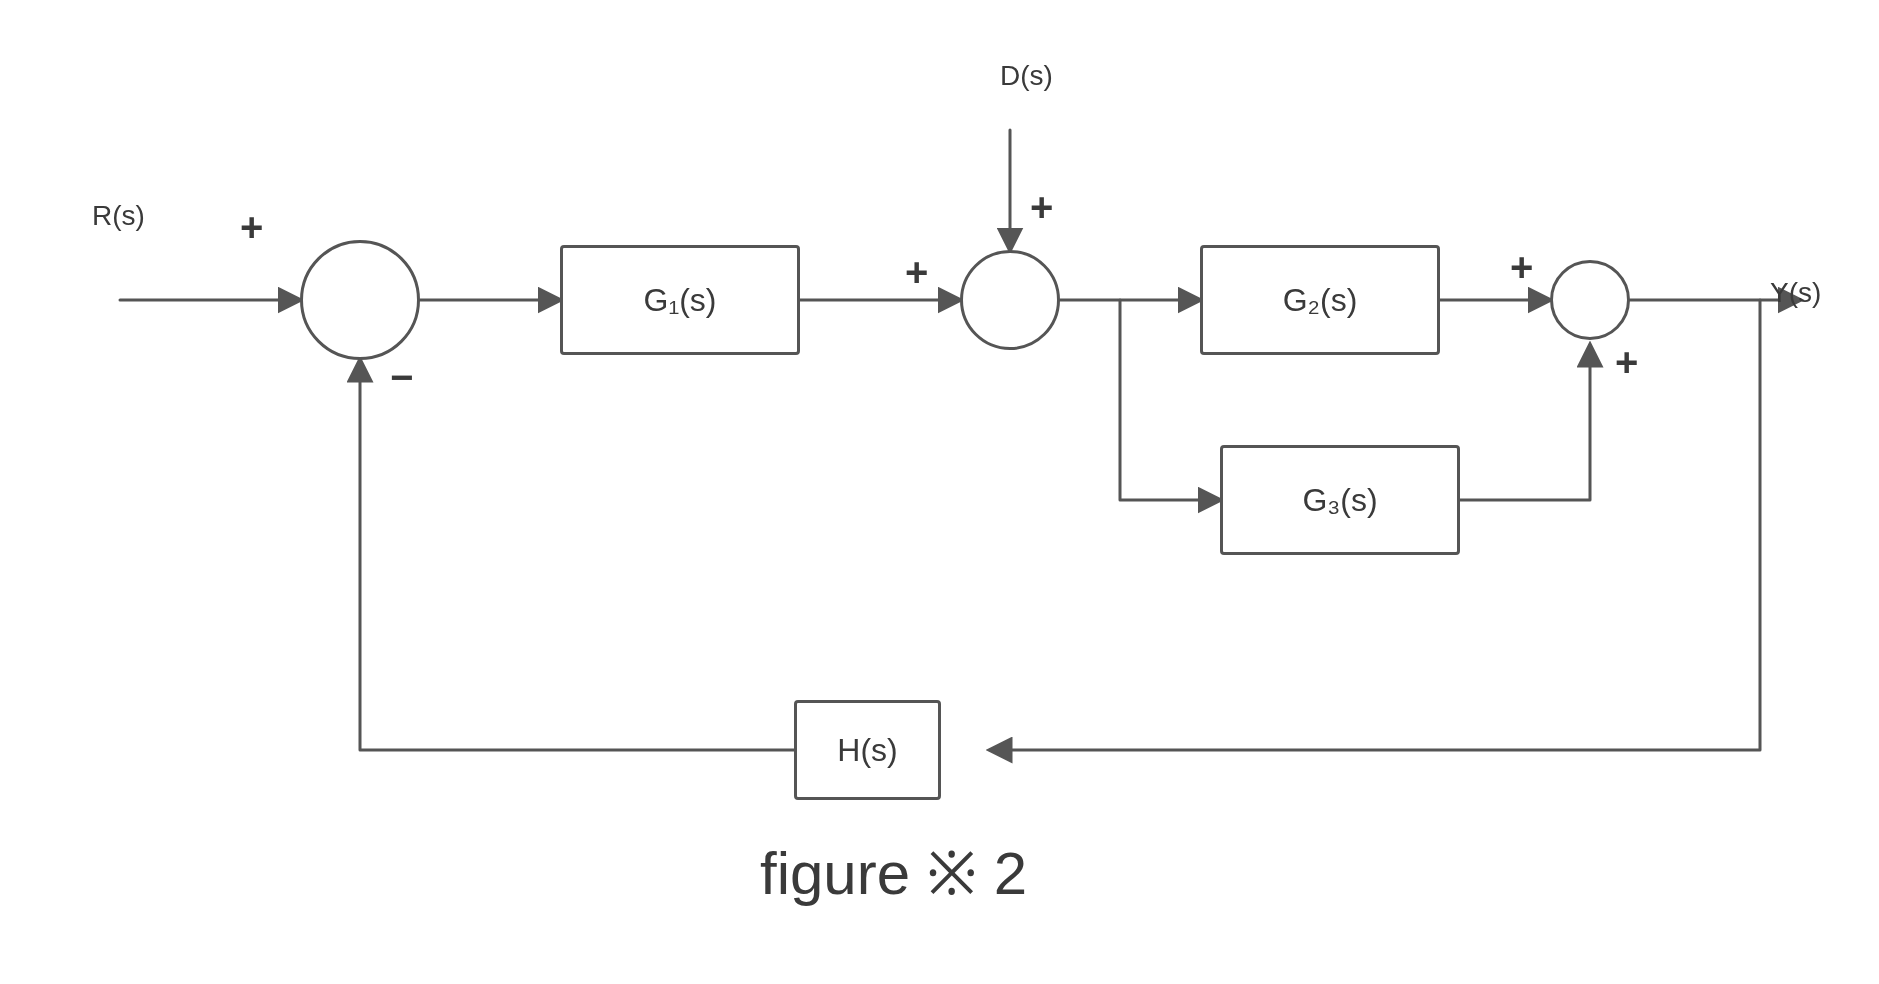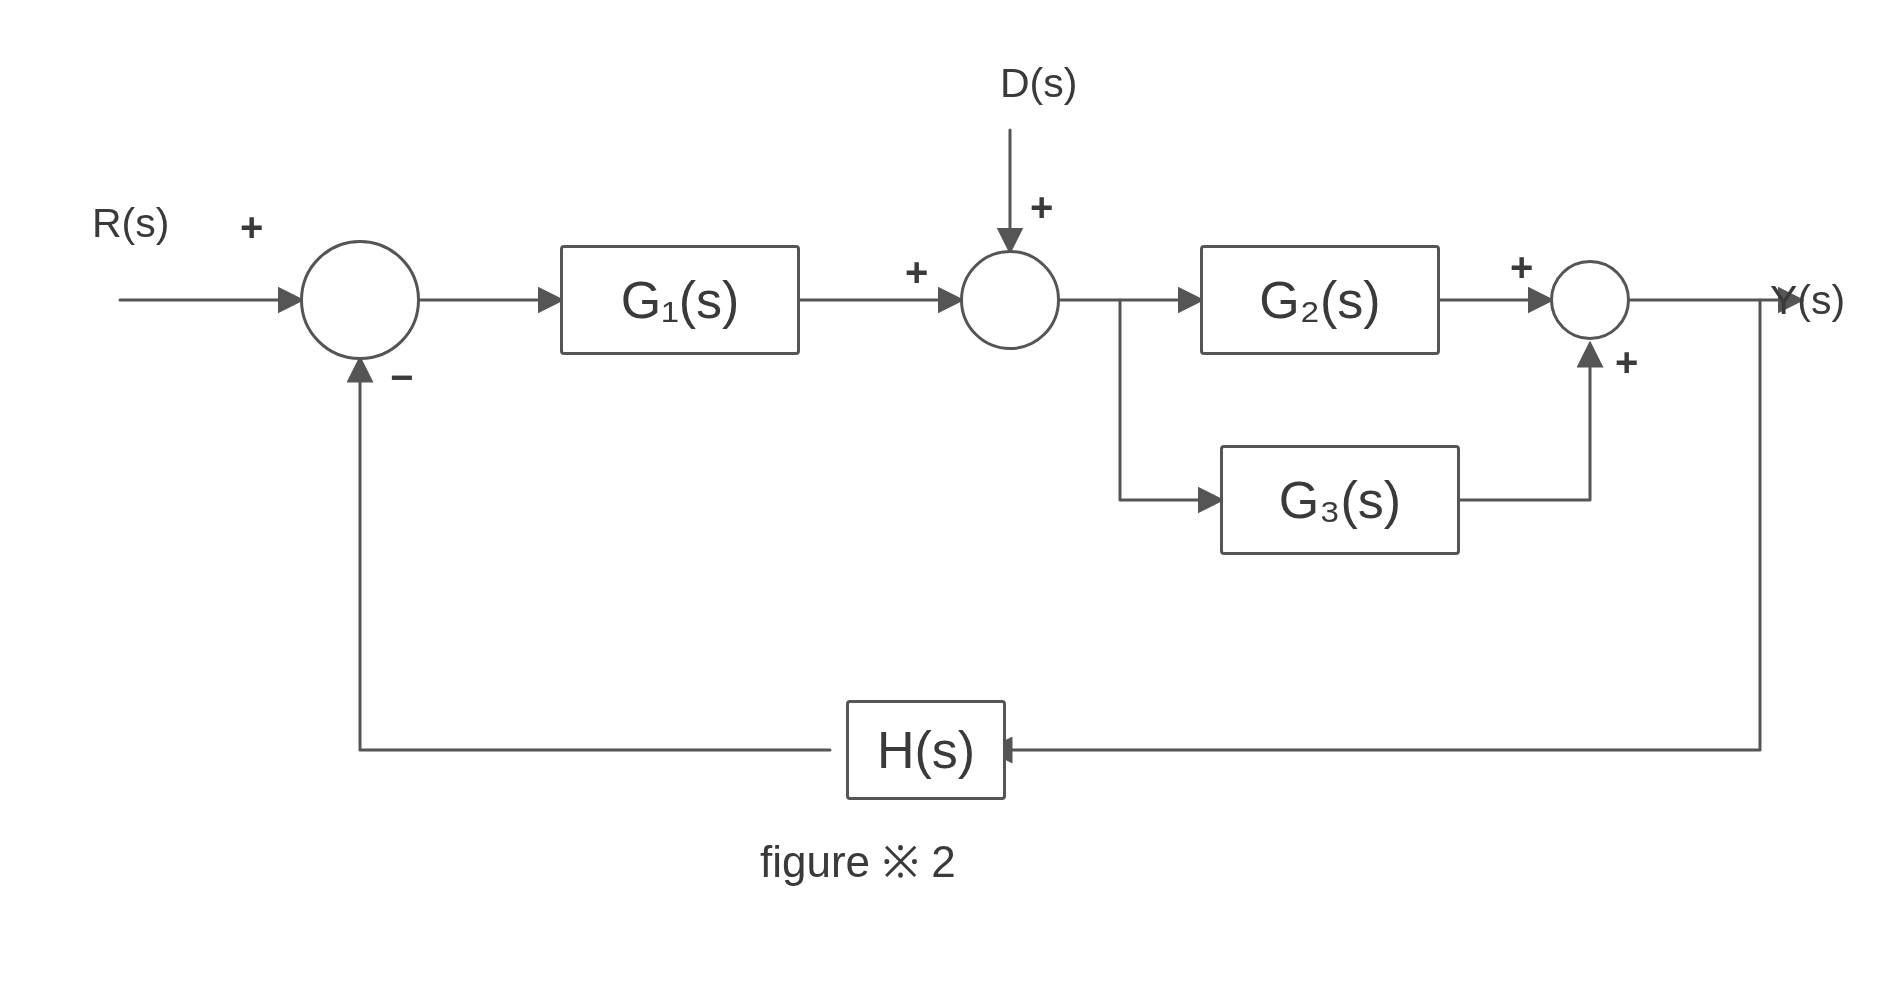--- a/index.html
+++ b/index.html
@@ -27,40 +27,40 @@
     position: absolute;
     box-sizing: border-box;
   }
   .block {
     border: 3px solid #555;
     border-radius: 4px;
     background: #fff;
     display: flex;
     align-items: center;
     justify-content: center;
-    font-size: 52px;
+    font-size: 32px;
   }
   .sum {
     border: 3px solid #555;
     border-radius: 50%;
     background: #fff;
   }
   .label {
     position: absolute;
-    font-size: 41px;
+    font-size: 28px;
     white-space: nowrap;
   }
   .sign {
     position: absolute;
     font-size: 40px;
     font-weight: bold;
   }
   .caption {
     position: absolute;
-    font-size: 44px;
+    font-size: 60px;
   }
 </style>
 </head>
 <body>
 
 <div class="canvas">
 
   <svg class="wires">
     <defs>
       <marker id="arrow" viewBox="0 0 12 12" refX="10" refY="6" markerWidth="9" markerHeight="9" orient="auto-start-reverse">
@@ -117,19 +117,19 @@
   </div>
 
   <div class="node block" style="left:1200px; top:245px; width:240px; height:110px;text-align:center;">
     <span>G₂(s)</span>
   </div>
 
   <div class="node block" style="left:1220px; top:445px; width:240px; height:110px;">
     <span>G₃(s)</span>
   </div>
 
-  <div class="node block" style="left:846px; top:700px; width:160px; height:100px;">
+  <div class="node block" style="left:794px; top:700px; width:147px; height:100px;">
     <span>H(s)</span>
   </div>
 
   <div class="caption" style="left:760px; top:830px;">figure ※ 2</div>
 
 </div>
 
 </body></html>

